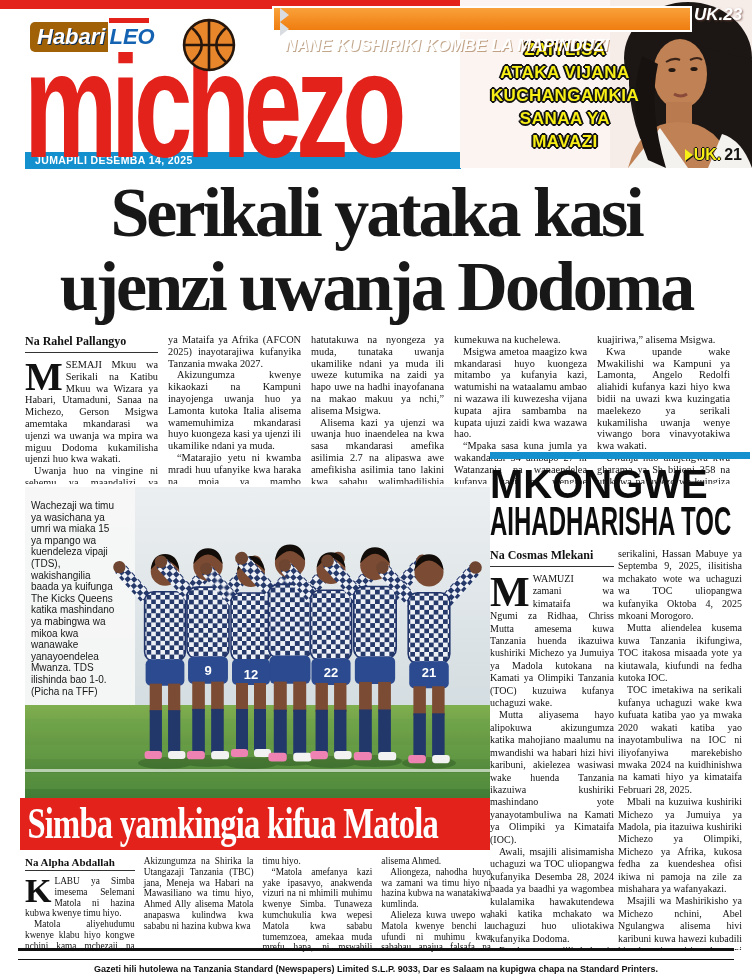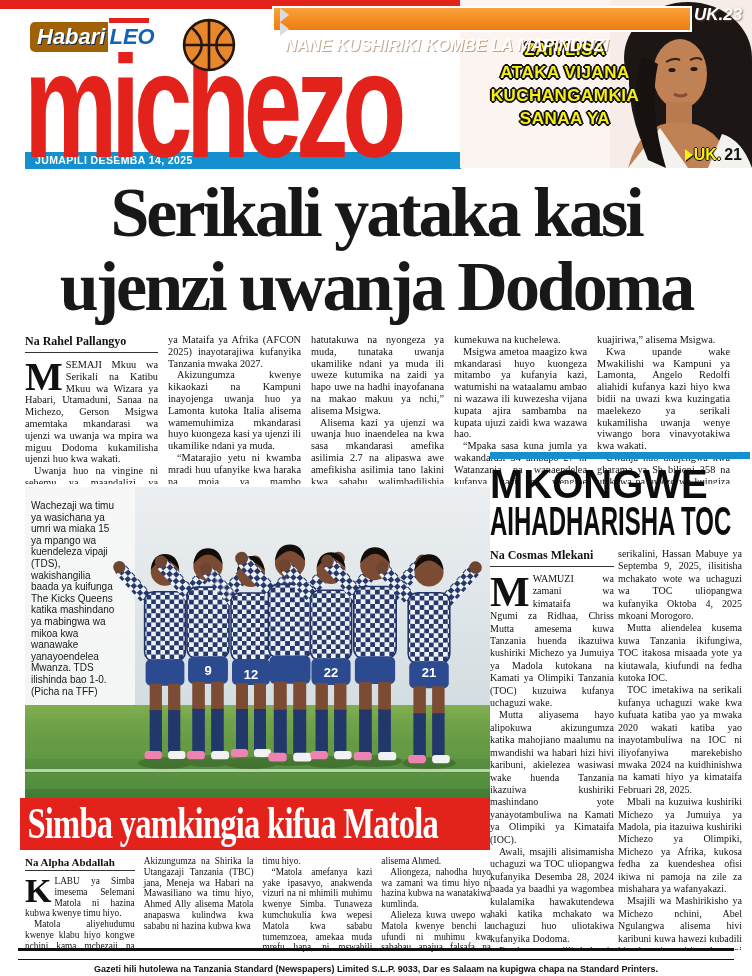--- a/index.html
+++ b/index.html
@@ -126,20 +126,21 @@
       <path d="M168 168 q12 -46 50 -46 q42 0 54 46 Z" fill="#c08154"></path>
       <path d="M168 168 l32 -40 l28 40 Z" fill="#f4f2ef"></path>
       <path d="M292 168 h-44 l14 -34 q20 6 30 34 Z" fill="#f4f2ef"></path>
       <path d="M182 56 q-16 52 6 104 l18 8 q-18 -60 -8 -104 Z" fill="#17120f"></path>
     </svg>
     <div class="promo-lines">
       <div class="promo-line">ZAIYLISA</div>
       <div class="promo-line">ATAKA VIJANA</div>
       <div class="promo-line">KUCHANGAMKIA</div>
       <div class="promo-line">SANAA YA</div>
+      <div class="promo-line">MAVAZI</div>
     </div>
     <div class="promo-ref">
       <span class="promo-arrow"></span>
       <span class="yel">UK.</span>
       <span class="blk">21</span>
     </div>
   </div>
 
   <div class="datebar">JUMAPILI DESEMBA 14, 2025</div>
 

